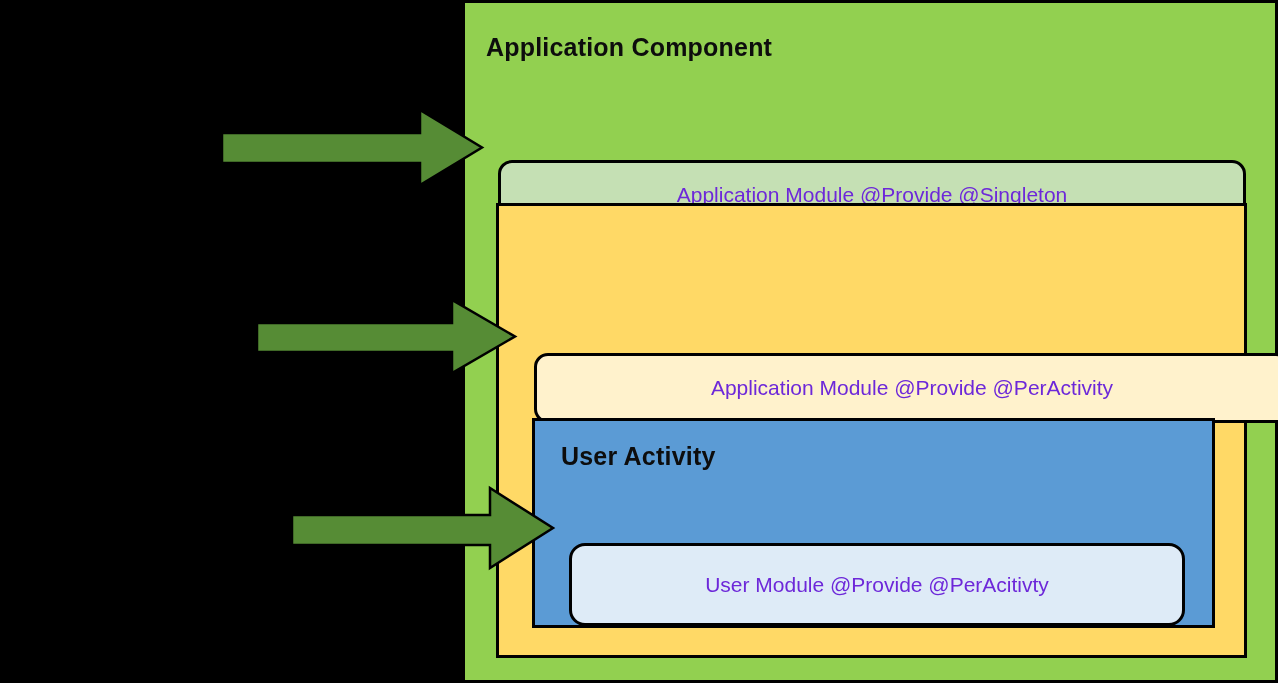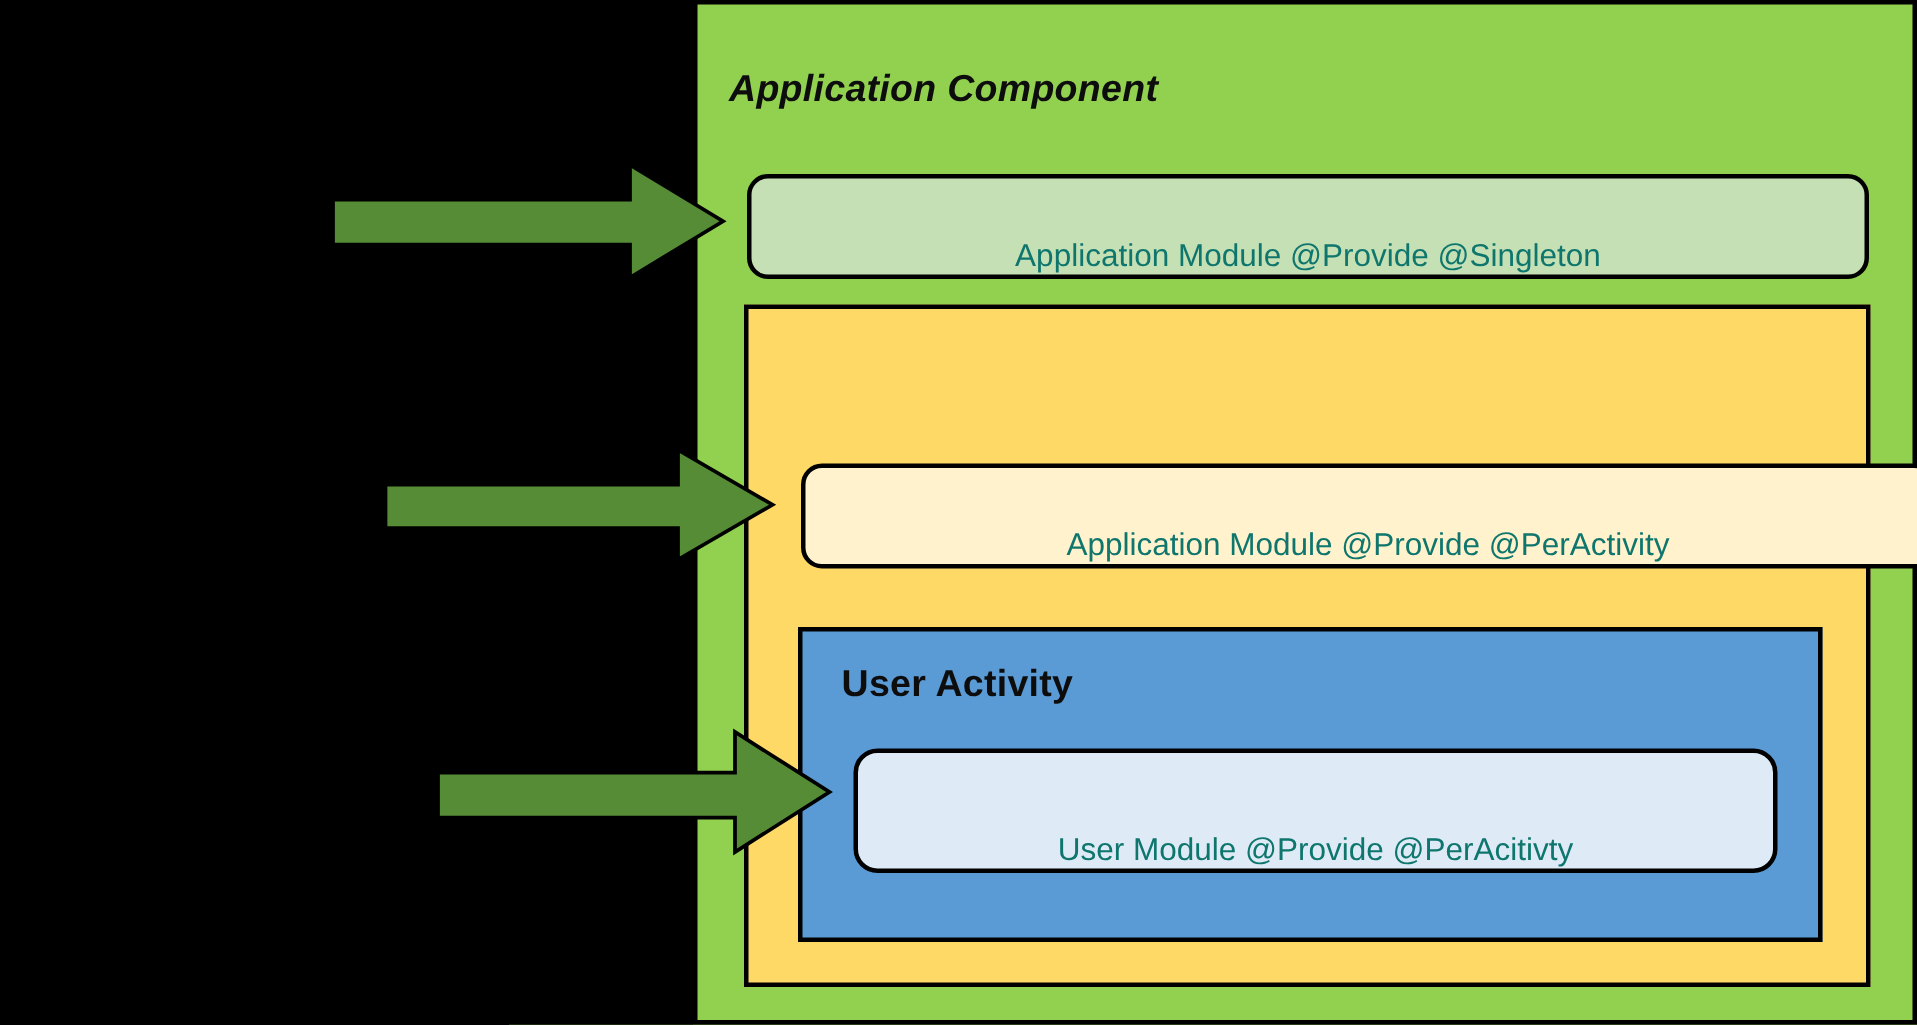--- a/index.html
+++ b/index.html
@@ -29,32 +29,33 @@
     color: #0d0d0d;
     white-space: nowrap;
     letter-spacing: 0.2px;
   }
   .module {
     position: absolute;
     box-sizing: border-box;
     border: 3px solid var(--color-border, #000);
     border-radius: 14px;
     display: flex;
-    align-items: flex-end;
+    align-items: center;
     justify-content: center;
     font-size: 21px;
     font-weight: 400;
-    color: #0f766e;
+    color: #6d28d9;
     white-space: nowrap;
+    margin-top: 44px;
   }
   #application-component {
     left: 462px; top: 0; width: 816px; height: 683px;
     background: var(--color-application_component, #92d050);
   }
-  #application-component > .box-title { left: 21px; top: 42px; font-style: italic; }
+  #application-component > .box-title { left: 21px; top: 30px; }
   #application-module {
     left: 33px; top: 113px; width: 748px; height: 70px;
     background: var(--color-application_module, #c5e0b4);
   }
   #activity-component {
     left: 31px; top: 200px; width: 751px; height: 455px;
     background: var(--color-activity_component, #ffd966);
   }
   #activity-component > .box-title { left: 25px; top: 31px; }
   #activity-module {

